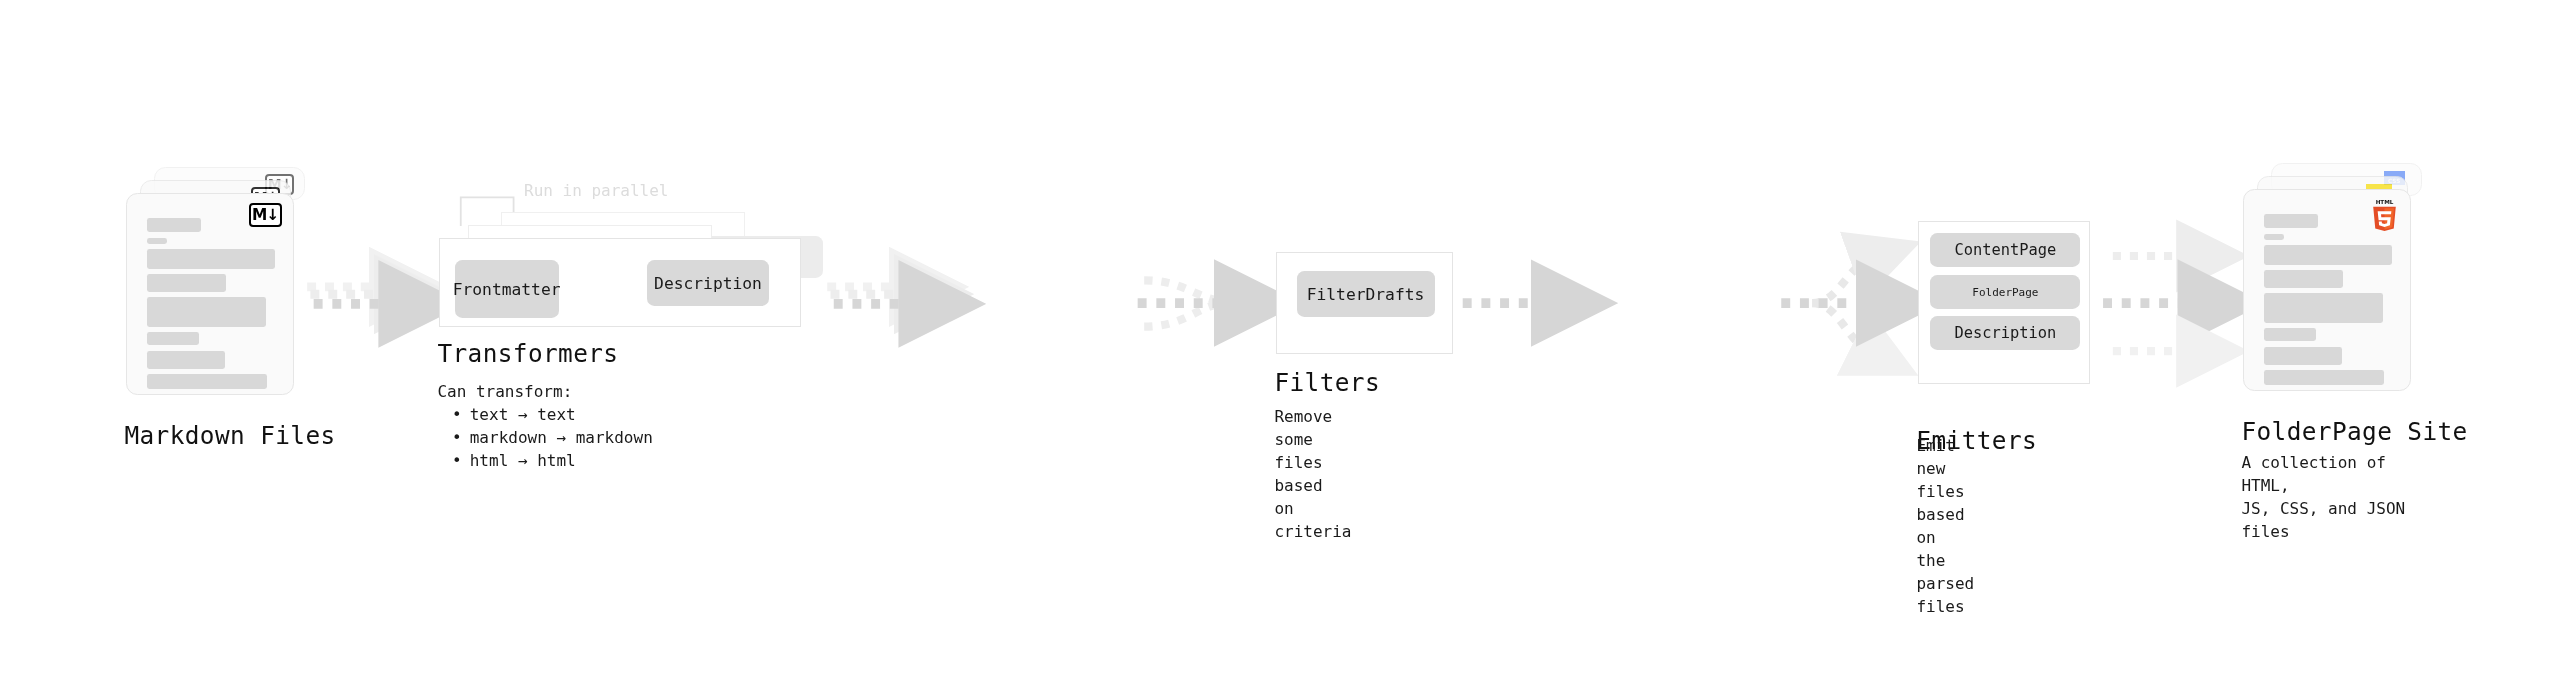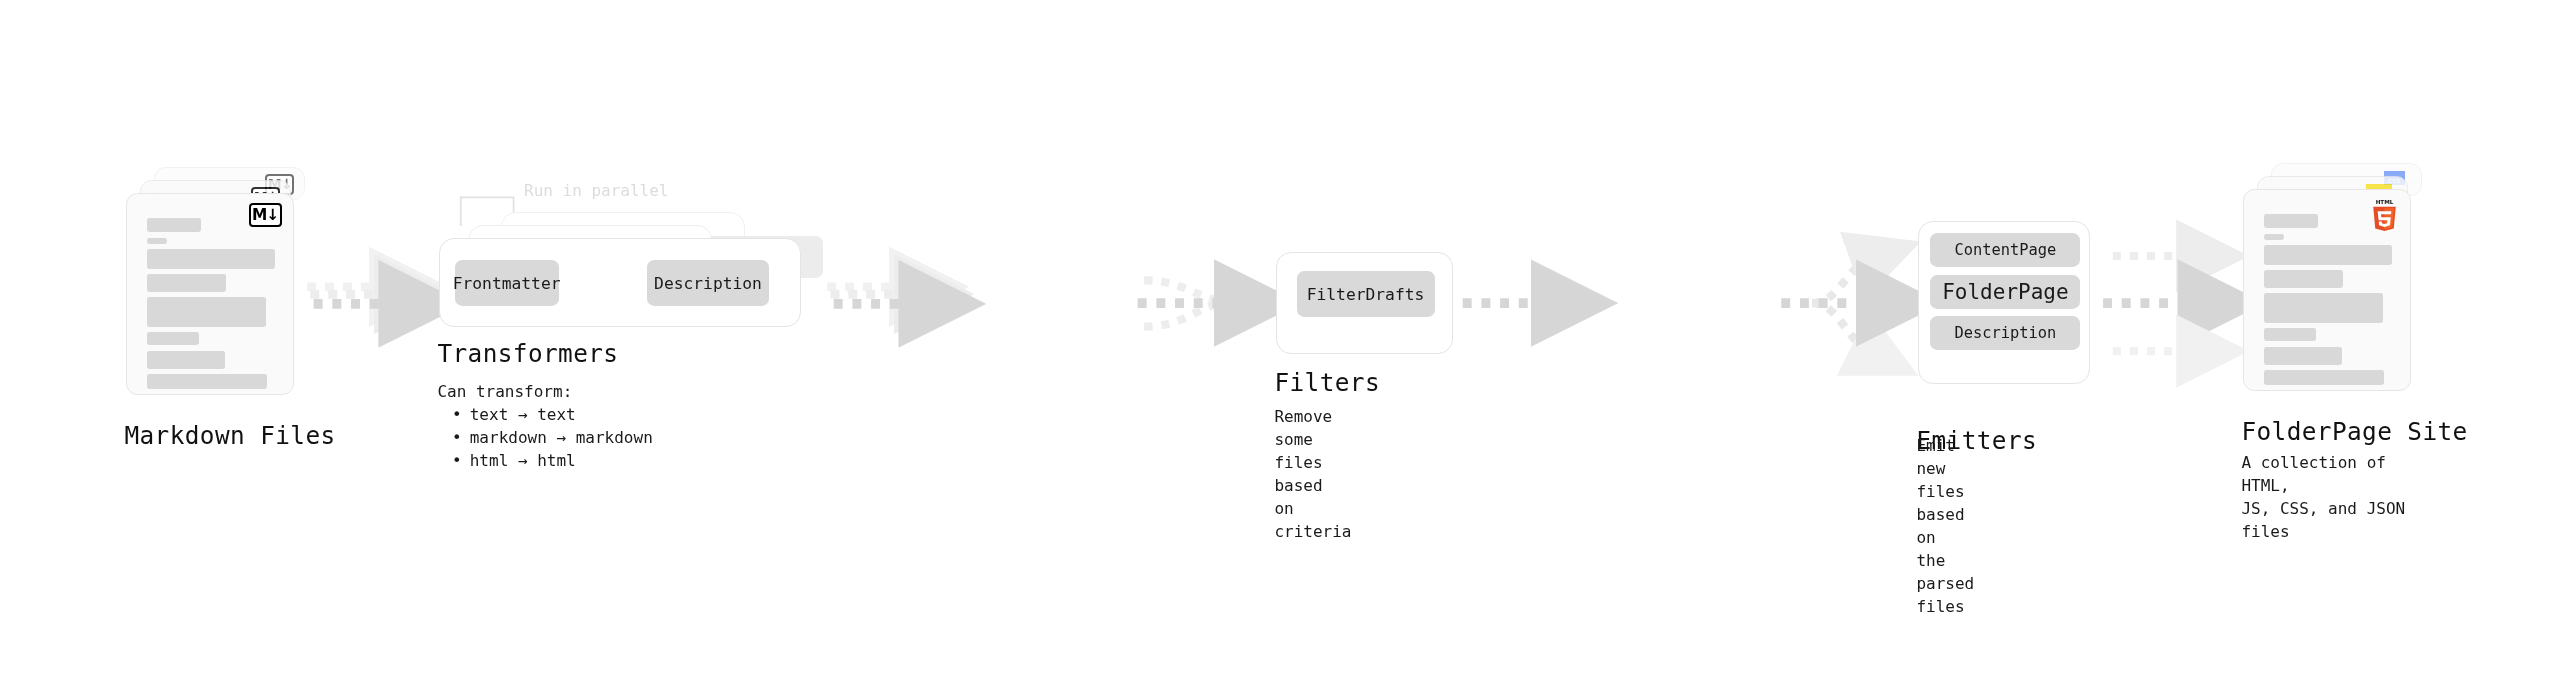--- a/index.html
+++ b/index.html
@@ -102,21 +102,21 @@
     color: #1a1a1a;
   }
   .bullets li { white-space: nowrap; }
   .bullets li::before { content: "\2022"; margin-right: 8.1px; }
 
   
   .stagebox {
     position: absolute;
     box-sizing: border-box;
     border: 1.3px solid #e4e4e4;
-    border-radius: 15px;
+    border-radius: 0;
     background: #ffffff;
   }
   .chip {
     position: absolute;
     box-sizing: border-box;
     border-radius: 7.3px;
     background: #d9d9d9;
     display: flex;
     align-items: center;
     justify-content: center;
@@ -241,21 +241,21 @@
       <div class="chip ghost" style="left:47px; top:23px; width:104px; height:42px;"></div>
       <div class="chip ghost" style="left:199px; top:23px; width:122px; height:42px;"></div>
     </div>
 
     <div class="stagebox" style="left:29px; top:42px; width:244px; height:89px; border-color:#eeeeee;">
       <div class="chip ghost2" style="left:47px; top:23px; width:104px; height:42px;"></div>
       <div class="chip ghost2" style="left:199px; top:23px; width:122px; height:42px;"></div>
     </div>
 
     <div class="stagebox" style="left:0px; top:55px; width:362px; height:89px;">
-      <div class="chip" style="left:14.6px; top:21px; width:104px; height:46px;">Frontmatter</div>
+      <div class="chip" style="left:14.6px; top:21px; width:104px; height:58px;">Frontmatter</div>
       <div class="chip" style="left:207px; top:21px; width:122px; height:46px;">Description</div>
     </div>
 
     <div class="title" style="left:-1.6px; top:156px;">Transformers</div>
     <div class="listcap" style="left:-1.6px; top:197px;">Can transform:</div>
     <ul class="bullets" style="left:13px; top:220px;">
       <li>text → text</li>
       <li>markdown → markdown</li>
       <li>html → html</li>
     </ul>
@@ -268,21 +268,21 @@
     </div>
     <div class="title" style="left:-1.6px; top:116px;">Filters</div>
     <div class="subtitle" style="left:-1.6px; top:153px;">Remove some files based
 on criteria</div>
   </div>
 
 
   <div class="node" style="left:1918px; top:221px;">
     <div class="stagebox" style="left:0px; top:0px; width:172px; height:163px;">
       <div class="chip" style="left:11.4px; top:11.4px; width:150px; height:34px; font-size:15.4px;">ContentPage</div>
-      <div class="chip" style="left:11.4px; top:53px; width:150px; height:34px; font-size:21px;">FolderPage</div>
+      <div class="chip" style="left:11.4px; top:53px; width:150px; height:34px; font-size:11px;">FolderPage</div>
       <div class="chip" style="left:11.4px; top:94px; width:150px; height:34px; font-size:15.4px;">Description</div>
     </div>
     <div class="title" style="left:-1.6px; top:177px;margin-top:28px;">Emitters</div>
     <div class="subtitle" style="left:-1.6px; top:213px;">Emit new files based on
 the parsed files</div>
   </div>
 
   <div class="node" style="left:2243px; top:163px;">
     <div class="doc-stack" style="width:187px; height:252px;">
 

